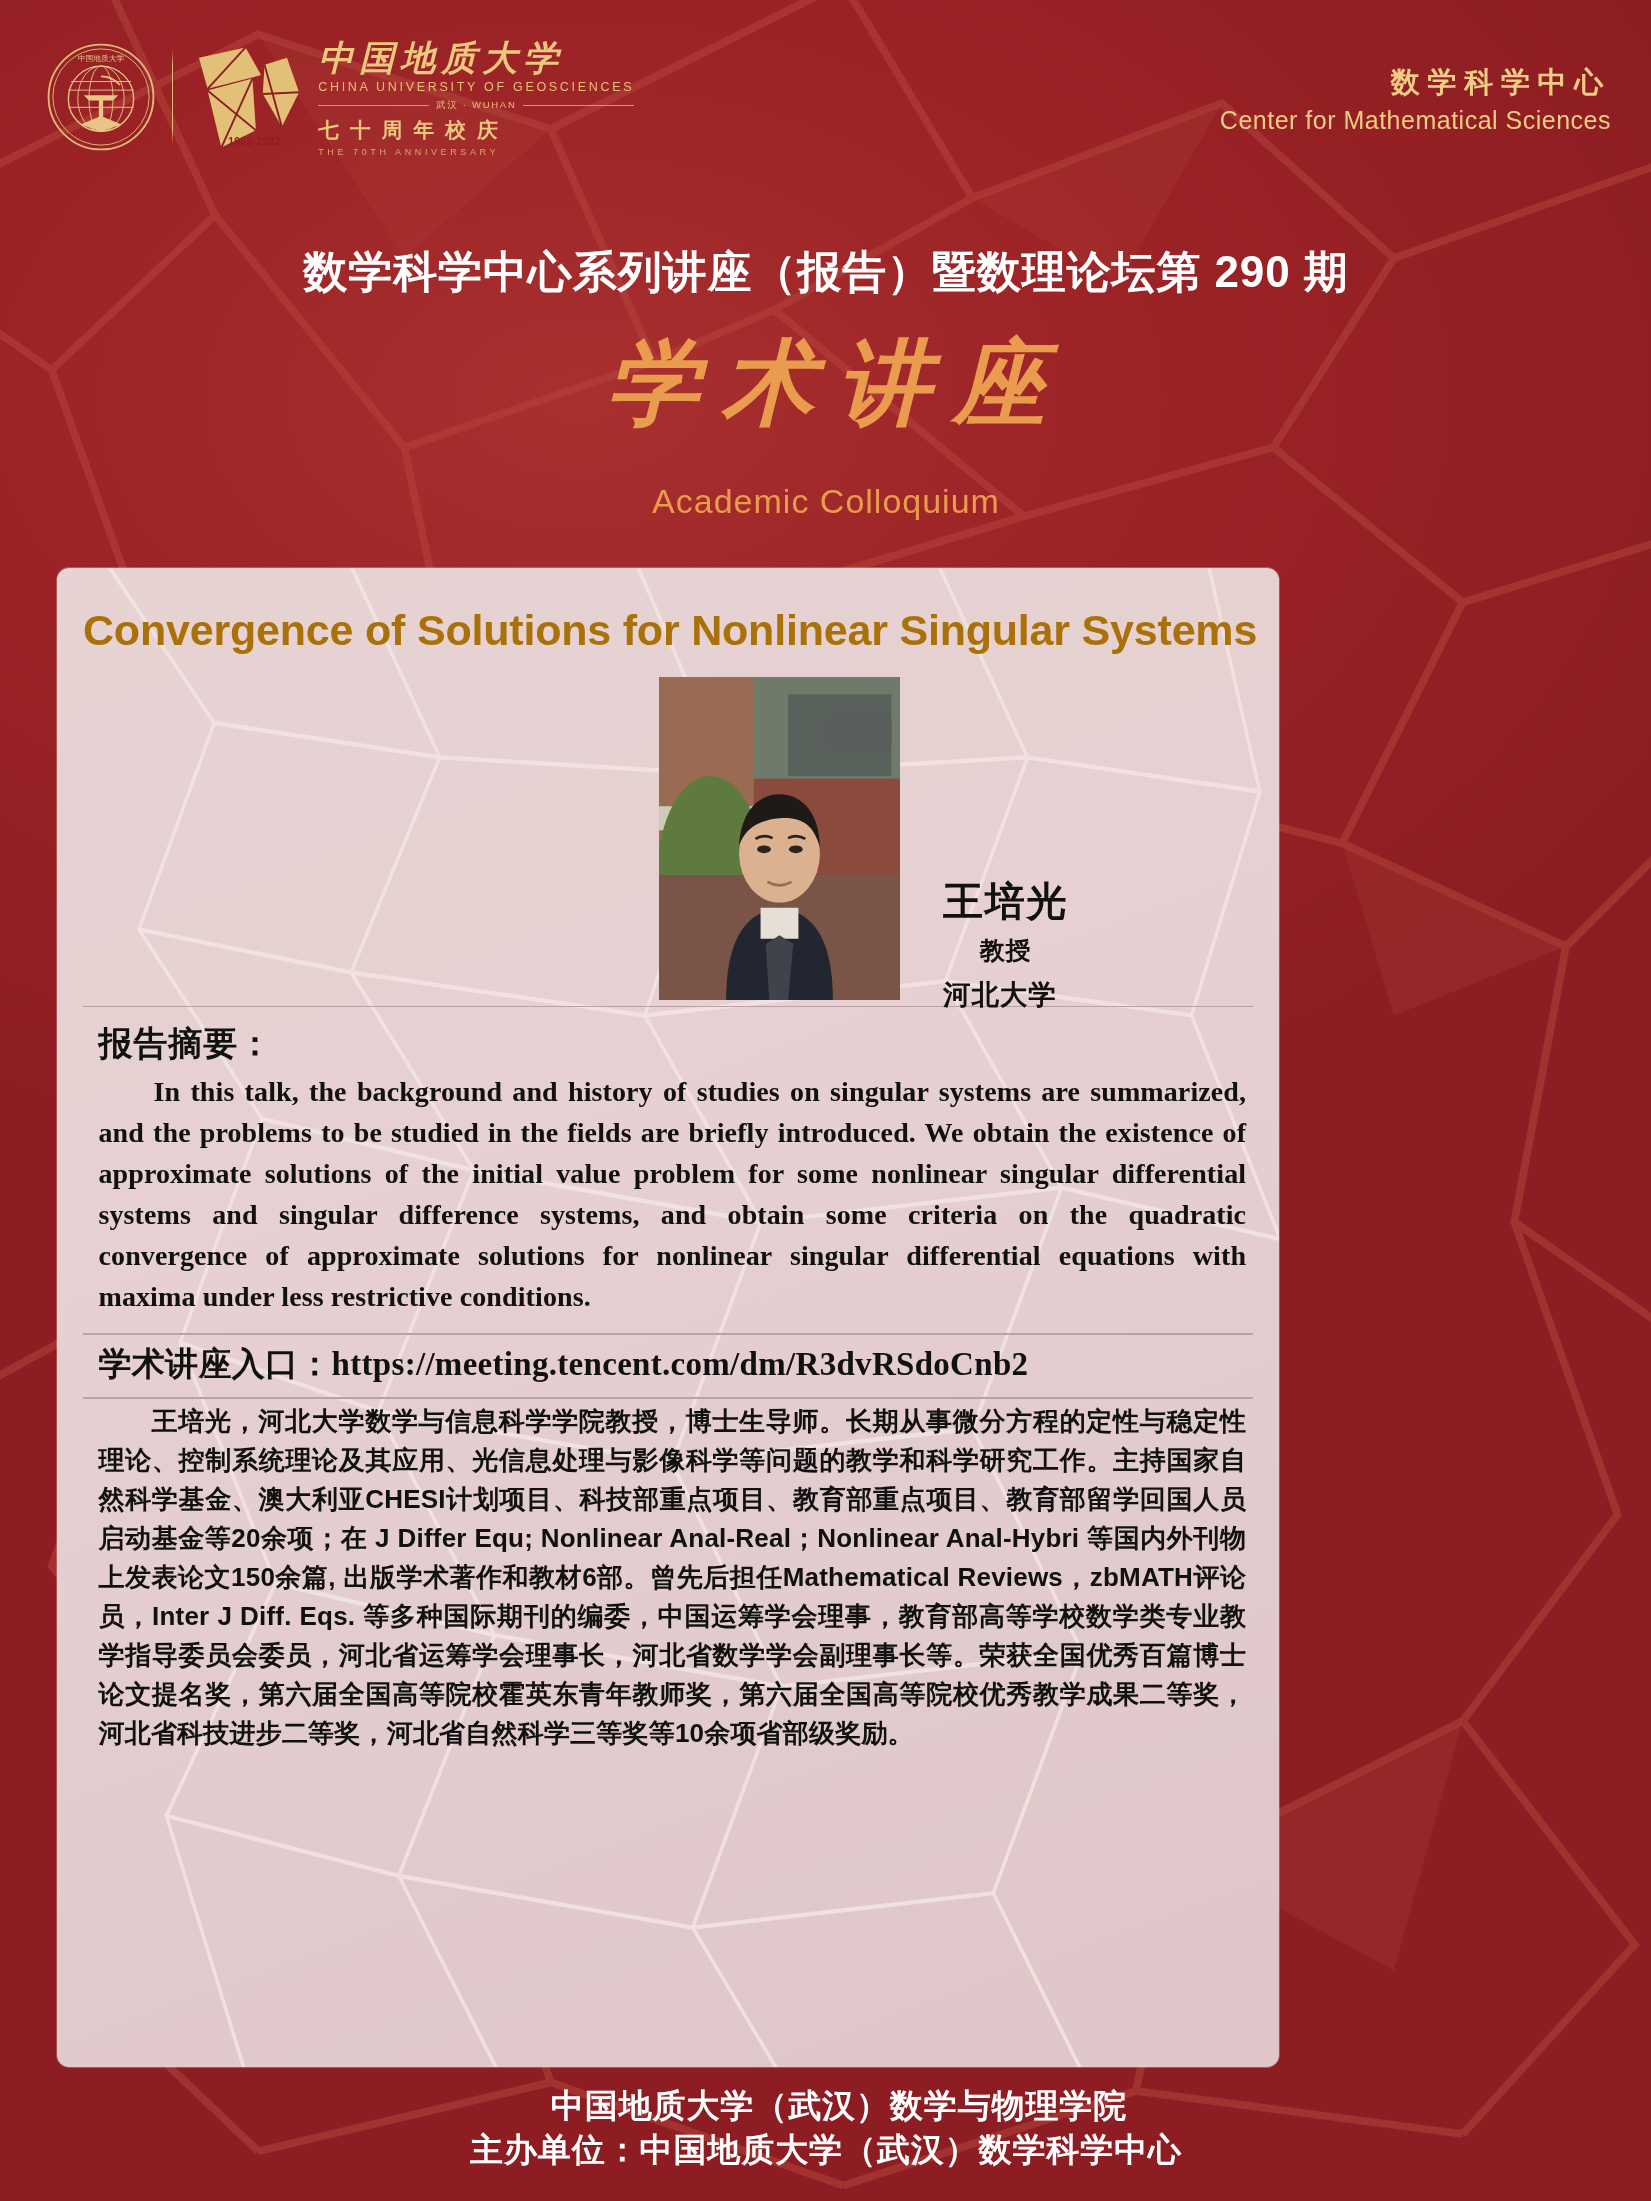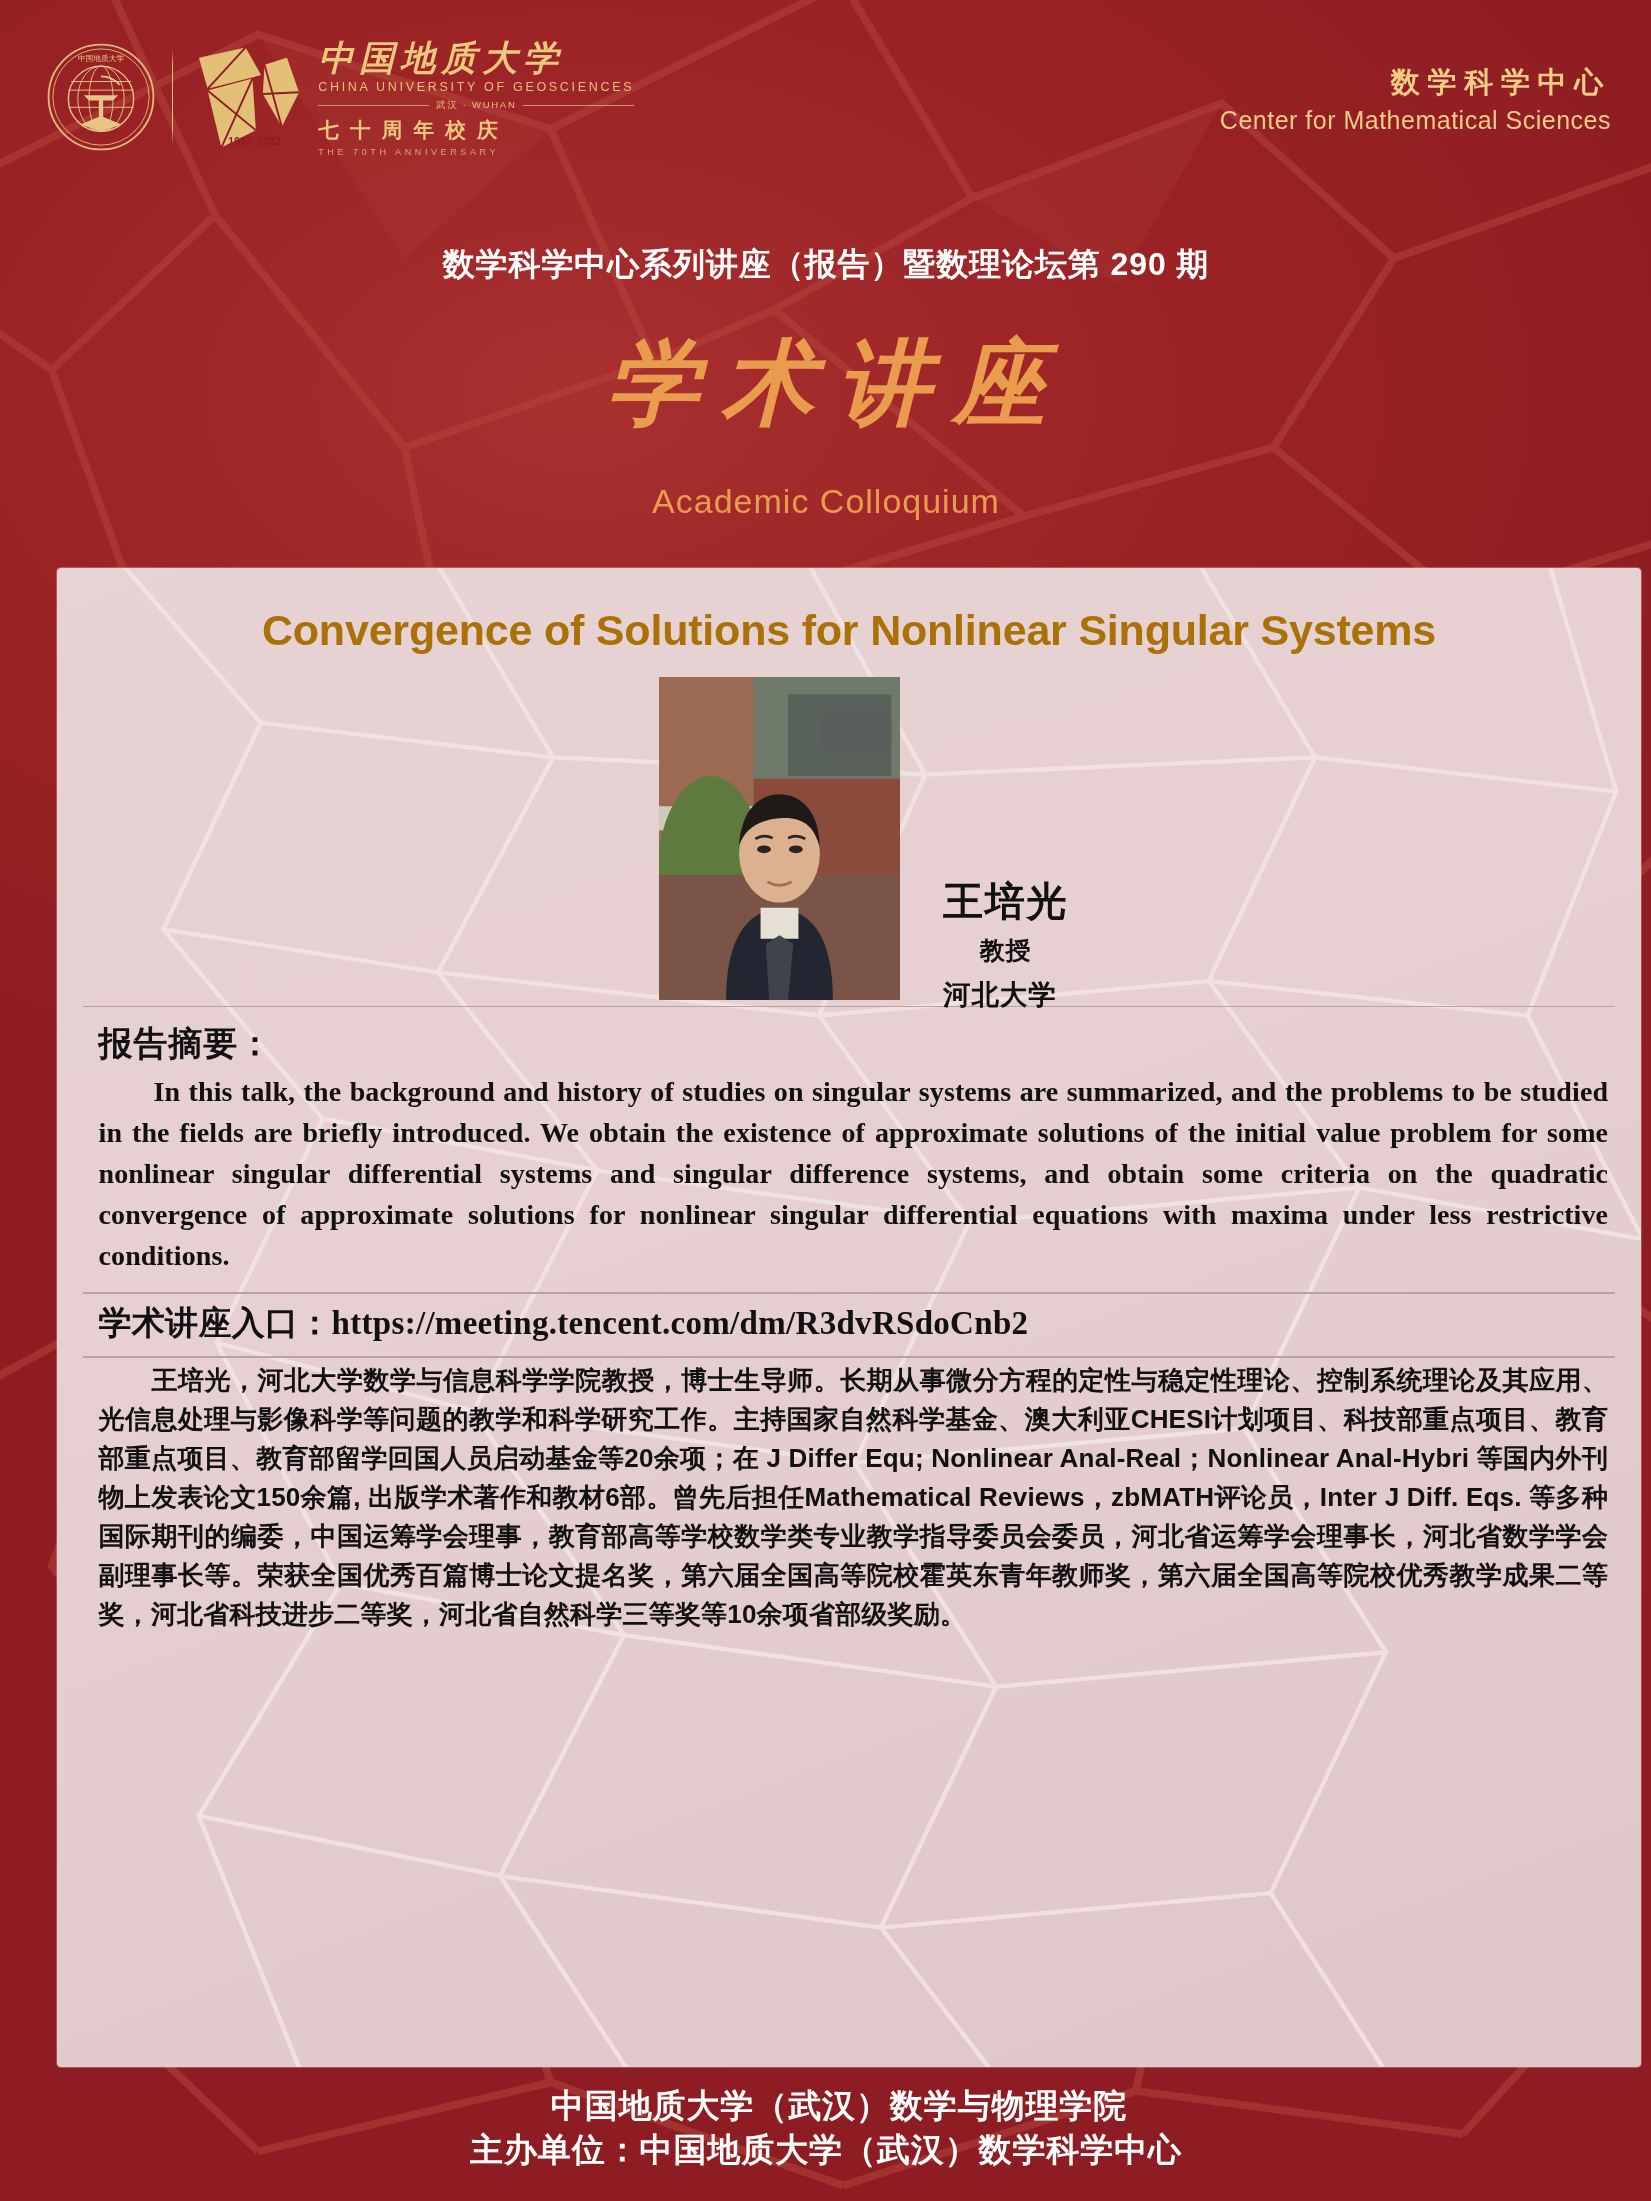--- a/index.html
+++ b/index.html
@@ -154,21 +154,21 @@
     margin-top: 6.9px;
     white-space: nowrap;
   }
 
   
   .series-line {
     position: absolute;
     top: 243px;
     left: 0; right: 0;
     text-align: center;
-    font-size: 32px;
+    font-size: 44px;
     font-weight: bold;
     color: #ffffff;
     letter-spacing: 0.9px;
     white-space: nowrap;
   }
 
   .cal-title {
     position: absolute;
     top: 337px;
     left: 0; right: 0;
@@ -192,24 +192,24 @@
     color: #e99b4e;
     letter-spacing: 1px;
     white-space: nowrap;
   }
 
   
   .card {
     position: absolute;
     left: 57px;
     top: 568px;
-    width: 1584px;
+    width: 1222px;
     height: 1499px;
     background: linear-gradient(160deg, #e7d3d3 0%, #e6d0d1 38%, #e2cbcd 70%, #dfc6c8 100%);
-    border-radius: 4px;
+    border-radius: 12px;
     box-shadow: 0 0 0 0.9px rgba(255,255,255,.25);
     overflow: hidden;
     padding: 0 26px;
   }
   .card-facets {
     position: absolute;
     inset: 0;
     pointer-events: none;
   }
   .card-facets svg { width: 100%; height: 100%; display: block; }

